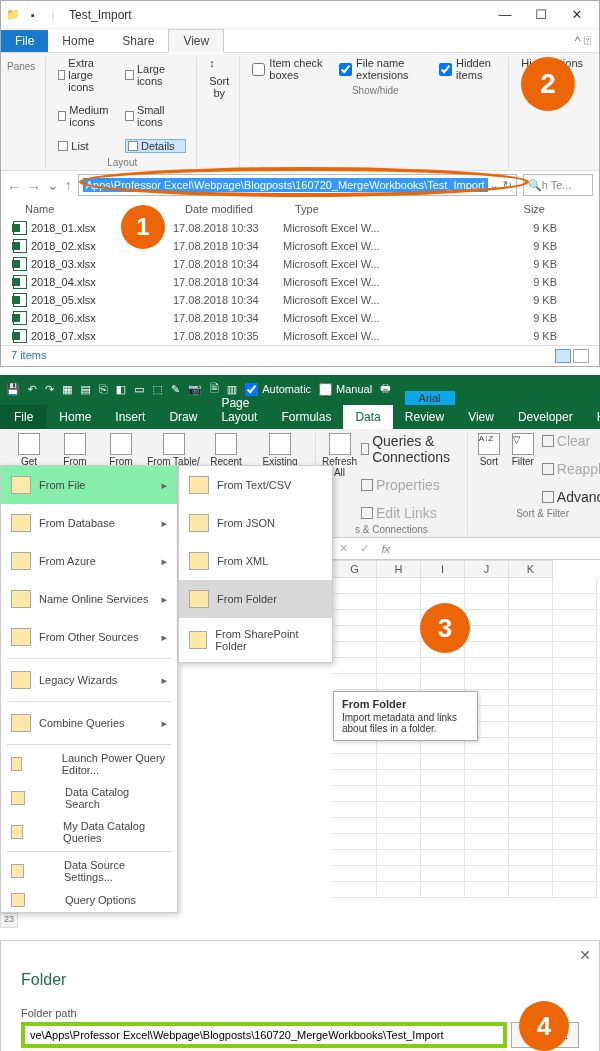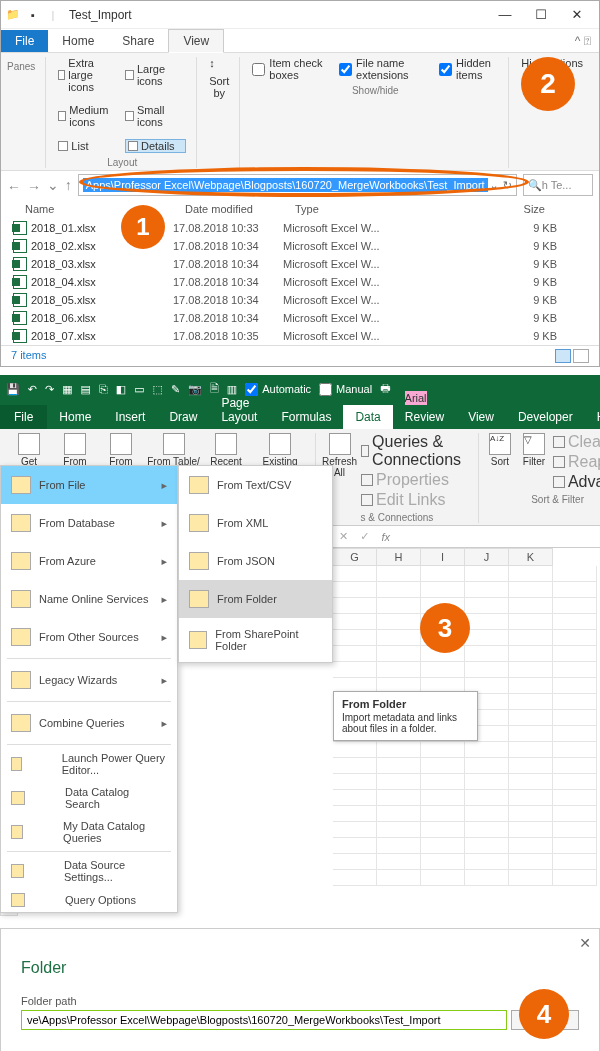--- a/index.html
+++ b/index.html
@@ -55,39 +55,39 @@
 .statusbar .icons { margin-left: auto; display: flex; gap: 2px; }
 .statusbar .icons span { width: 16px; height: 14px; border: 1px solid #aaa; }
 .statusbar .icons span.act { background: #cde6f7; border-color: #5b9bd5; }
 
 .num-badge { position: absolute; width: 44px; height: 44px; border-radius: 50%; background: #ec6608; color: #fff; display: flex; align-items: center; justify-content: center; font-size: 24px; font-weight: bold; z-index: 50; }
 
 
 .excel { margin-top: 8px; }
 .qat { background: #0e6838; height: 28px; display: flex; align-items: center; padding: 0 6px; gap: 8px; color: #fff; }
 .qat .auto { display: flex; align-items: center; gap: 4px; font-size: 11px; }
-.qat .fontbox { background: #f9a8d4; color: #333; padding: 1px 0; font-size: 11px; margin-left: 6px; margin-top: 17px; }
+.qat .fontbox { background: #0ea5e9; color: #333; padding: 1px 14px; font-size: 11px; margin-left: 6px; margin-top: 17px; }
 .excel-tabs { background: #0e6838; display: flex; align-items: flex-end; height: 26px; font-size: 12px; }
 .excel-tabs .file { background: #0a5a30; color: #fff; padding: 5px 14px; }
 .excel-tabs .tab { color: #fff; padding: 5px 12px; }
 .excel-tabs .tab.active { background: #fff; color: #0e6838; }
 .excel-ribbon { background: #f3f3f3; border-bottom: 1px solid #ccc; display: flex; padding: 4px 2px 2px; font-size: 10px; position: relative; }
 .erib-group { border-right: 1px solid #ddd; padding: 0 6px; display: flex; flex-direction: column; }
 .erib-group .btns { display: flex; gap: 4px; }
 .erib-btn { display: flex; flex-direction: column; align-items: center; gap: 1px; width: 42px; }
 .erib-btn .ic { width: 22px; height: 22px; background: #fff; border: 1px solid #999; }
 .erib-group .glabel { text-align: center; color: #777; font-size: 10px; margin-top: 3px; }
-.erib-small { display: flex; flex-direction: column; gap: 2px; font-size: 16px; }
+.erib-small { display: flex; flex-direction: column; gap: 12px; font-size: 14px; }
 .erib-small div { display: flex; align-items: center; gap: 3px; }
 .erib-small .ic { width: 12px; height: 12px; border: 1px solid #888; }
 
 .dropdown { position: absolute; background: #fff; border: 1px solid #ccc; box-shadow: 2px 2px 6px rgba(0,0,0,0.2); z-index: 40; }
 .dd-main { left: 0; top: 465px; width: 178px; }
 .dd-item { display: flex; align-items: center; gap: 8px; padding: 10px 10px; font-size: 11px; color: #444; }
-.dd-item.hover { background: #7dd3fc; }
+.dd-item.hover { background: #86efac; }
 .dd-item .ic { width: 20px; height: 18px; border: 1px solid #aaa; background: #ffe9a8; }
 .dd-item .arrow { margin-left: auto; color: #666; }
 .dd-sep { height: 1px; background: #ddd; margin: 2px 6px; }
 .dd-item.small { padding: 5px 10px; gap: 40px; }
 .dd-item.small .ic { width: 14px; height: 14px; }
 .dd-sub { left: 178px; top: 465px; width: 155px; }
 .dd-sub .dd-item { padding: 10px 10px; }
 .dd-sub .dd-item.sel { background: #d8d8d8; }
 
 .grid-area { position: relative; }
@@ -101,21 +101,21 @@
 
 .tooltip { position: absolute; background: #fff; border: 1px solid #aaa; padding: 6px 8px; font-size: 10px; width: 145px; box-shadow: 1px 1px 4px rgba(0,0,0,0.2); }
 .tooltip .tt-title { font-weight: bold; margin-bottom: 2px; font-size: 11px; }
 
 
 .dialog { margin-top: 12px; border: 1px solid #ccc; padding: 30px 20px 14px; position: relative; background: #fff; }
 .dialog .close { position: absolute; right: 8px; top: 6px; font-size: 14px; color: #666; }
 .dialog h3 { color: #1d7044; font-size: 16px; font-weight: normal; margin-bottom: 18px; }
 .dialog .lbl { font-size: 11px; color: #555; margin-bottom: 3px; }
 .dialog .inp-row { display: flex; gap: 4px; }
-.dialog input { flex: 1; border: 1px solid #84cc16; padding: 3px 5px; font-size: 11px; }
+.dialog input { flex: 1; border: 4px solid #84cc16; padding: 3px 5px; font-size: 11px; }
 .dialog .browse { border: 1px solid #aaa; background: #f5f5f5; padding: 3px 10px; font-size: 11px; }
 .dialog .btns { display: flex; justify-content: flex-end; gap: 8px; margin-top: 56px; }
 .dialog .btn { border: 1px solid #aaa; padding: 4px 16px; font-size: 11px; background: #f9f9f9; }
 .dialog .btn.ok { border: 2px solid #1d7044; }
 </style>
 </head>
 <body>
 
 <div class="explorer" style="position:relative;">
   <div class="titlebar">
@@ -672,25 +672,25 @@
     </div>
 </div>
 
 <div class="dropdown dd-sub">
   <div class="dd-item">
       <div class="ic"></div>
       <span>From Text/CSV</span>
     </div>
   <div class="dd-item">
       <div class="ic"></div>
+      <span>From JSON</span>
+    </div>
+  <div class="dd-item">
+      <div class="ic"></div>
       <span>From XML</span>
-    </div>
-  <div class="dd-item">
-      <div class="ic"></div>
-      <span>From JSON</span>
     </div>
   <div class="dd-item sel">
       <div class="ic"></div>
       <span>From Folder</span>
     </div>
   <div class="dd-item">
       <div class="ic"></div>
       <span>From SharePoint Folder</span>
     </div>
 </div>

